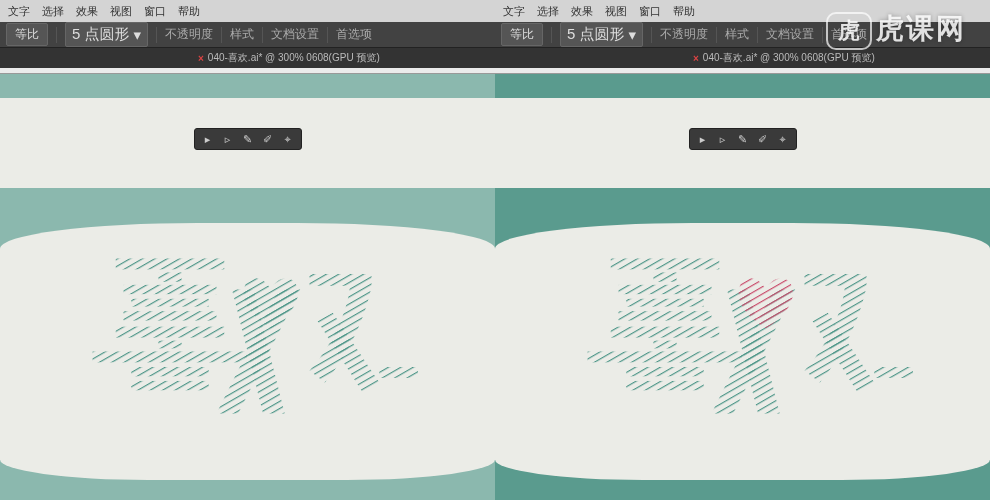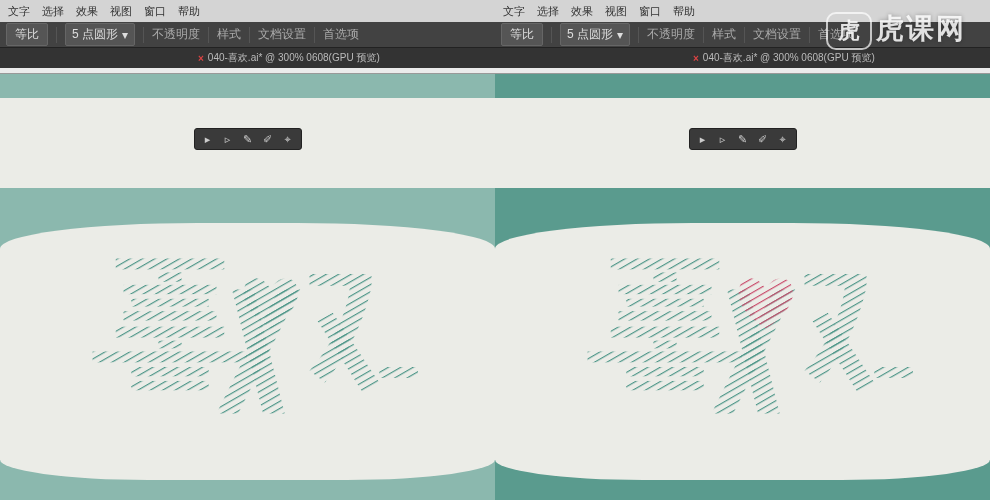--- a/index.html
+++ b/index.html
@@ -46,21 +46,21 @@
       color: #ddd;
       padding: 2px 8px;
       font-size: 12px;
       border-radius: 2px;
     }
     .ctrl-select {
       background: #555;
       border: 1px solid #666;
       color: #ddd;
       padding: 2px 6px;
-      font-size: 12px;
+      font-size: 15px;
       border-radius: 2px;
       display: flex;
       align-items: center;
       gap: 4px;
     }
     .ctrl-label {
       color: #aaa;
       font-size: 12px;
     }
     .ctrl-divider {

